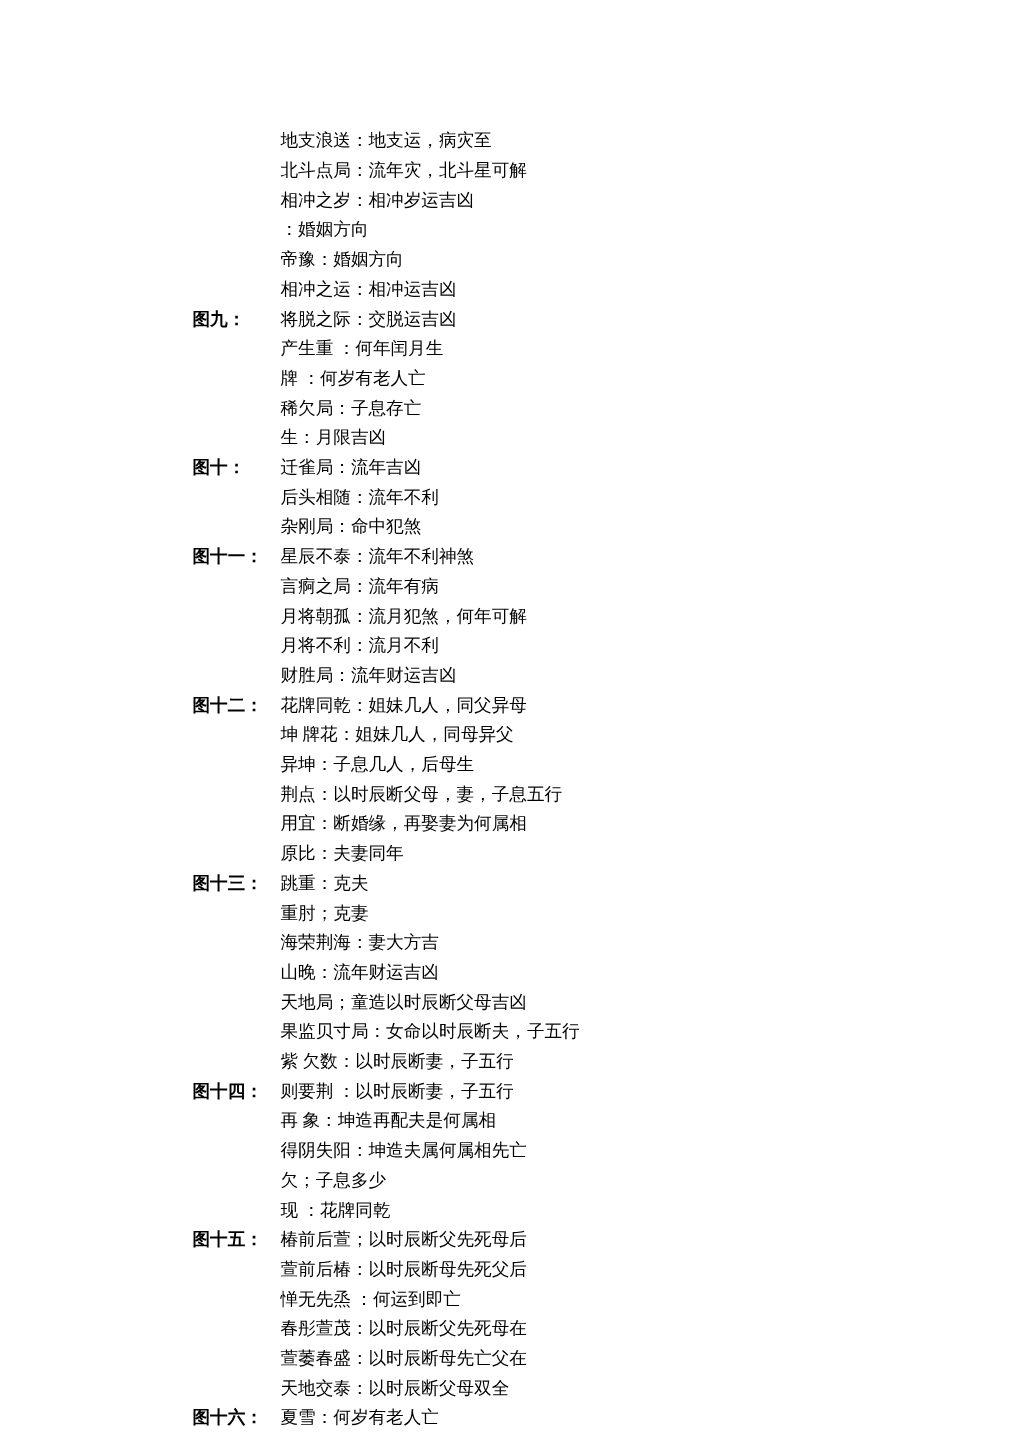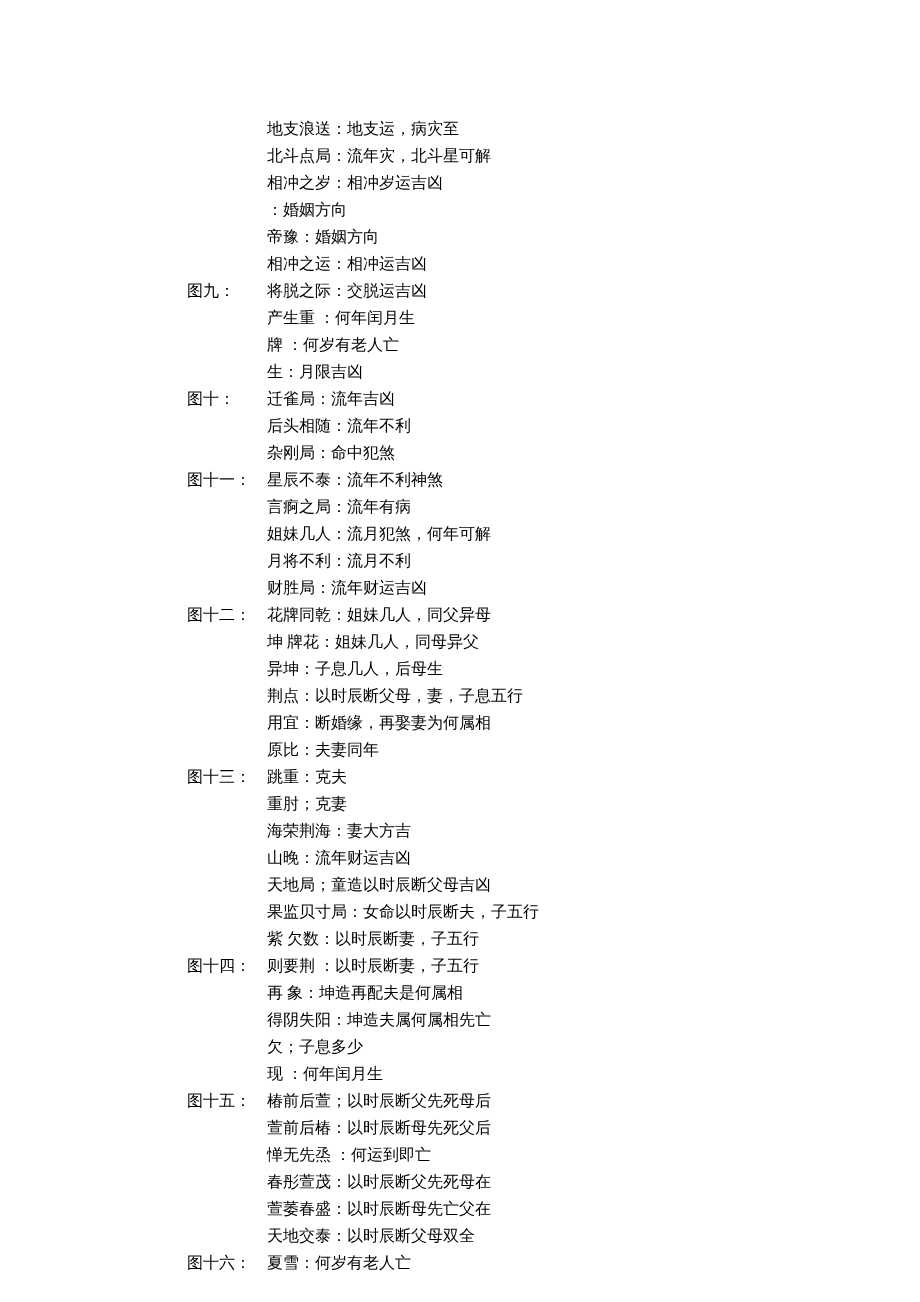--- a/index.html
+++ b/index.html
@@ -13,70 +13,71 @@
     height: 1302px;
     box-sizing: border-box;
   }
   .page {
     padding: 115px 0 0 175px;
     line-height: 27px;
   }
   .row {
     display: flex;
     white-space: pre;
-    margin-left: 12px;
   }
   .label {
     width: 80px;
     flex: 0 0 80px;
+    font-weight: bold;
   }
   .content {
     flex: 0 0 auto;
   }
 </style>
 </head>
 <body>
 
 <div class="page" id="rows-container">
     <div class="row"><span class="label"></span><span class="content">地支浪送：地支运，病灾至</span></div>
     <div class="row"><span class="label"></span><span class="content">北斗点局：流年灾，北斗星可解</span></div>
     <div class="row"><span class="label"></span><span class="content">相冲之岁：相冲岁运吉凶</span></div>
     <div class="row"><span class="label"></span><span class="content">：婚姻方向</span></div>
     <div class="row"><span class="label"></span><span class="content">帝豫：婚姻方向</span></div>
     <div class="row"><span class="label"></span><span class="content">相冲之运：相冲运吉凶</span></div>
     <div class="row"><span class="label">图九：</span><span class="content">将脱之际：交脱运吉凶</span></div>
     <div class="row"><span class="label"></span><span class="content">产生重 ：何年闰月生</span></div>
     <div class="row"><span class="label"></span><span class="content">牌 ：何岁有老人亡</span></div>
+    <div class="row"><span class="label"></span><span class="content">稀欠局：子息存亡</span></div>
     <div class="row"><span class="label"></span><span class="content">生：月限吉凶</span></div>
     <div class="row"><span class="label">图十：</span><span class="content">迁雀局：流年吉凶</span></div>
     <div class="row"><span class="label"></span><span class="content">后头相随：流年不利</span></div>
     <div class="row"><span class="label"></span><span class="content">杂刚局：命中犯煞</span></div>
     <div class="row"><span class="label">图十一：</span><span class="content">星辰不泰：流年不利神煞</span></div>
     <div class="row"><span class="label"></span><span class="content">言痾之局：流年有病</span></div>
-    <div class="row"><span class="label"></span><span class="content">姐妹几人：流月犯煞，何年可解</span></div>
+    <div class="row"><span class="label"></span><span class="content">月将朝孤：流月犯煞，何年可解</span></div>
     <div class="row"><span class="label"></span><span class="content">月将不利：流月不利</span></div>
     <div class="row"><span class="label"></span><span class="content">财胜局：流年财运吉凶</span></div>
     <div class="row"><span class="label">图十二：</span><span class="content">花牌同乾：姐妹几人，同父异母</span></div>
     <div class="row"><span class="label"></span><span class="content">坤 牌花：姐妹几人，同母异父</span></div>
     <div class="row"><span class="label"></span><span class="content">异坤：子息几人，后母生</span></div>
     <div class="row"><span class="label"></span><span class="content">荆点：以时辰断父母，妻，子息五行</span></div>
     <div class="row"><span class="label"></span><span class="content">用宜：断婚缘，再娶妻为何属相</span></div>
     <div class="row"><span class="label"></span><span class="content">原比：夫妻同年</span></div>
     <div class="row"><span class="label">图十三：</span><span class="content">跳重：克夫</span></div>
     <div class="row"><span class="label"></span><span class="content">重肘；克妻</span></div>
     <div class="row"><span class="label"></span><span class="content">海荣荆海：妻大方吉</span></div>
     <div class="row"><span class="label"></span><span class="content">山晚：流年财运吉凶</span></div>
     <div class="row"><span class="label"></span><span class="content">天地局；童造以时辰断父母吉凶</span></div>
     <div class="row"><span class="label"></span><span class="content">果监贝寸局：女命以时辰断夫，子五行</span></div>
     <div class="row"><span class="label"></span><span class="content">紫 欠数：以时辰断妻，子五行</span></div>
     <div class="row"><span class="label">图十四：</span><span class="content">则要荆 ：以时辰断妻，子五行</span></div>
     <div class="row"><span class="label"></span><span class="content">再 象：坤造再配夫是何属相</span></div>
     <div class="row"><span class="label"></span><span class="content">得阴失阳：坤造夫属何属相先亡</span></div>
     <div class="row"><span class="label"></span><span class="content">欠；子息多少</span></div>
-    <div class="row"><span class="label"></span><span class="content">现 ：何年闰月生</span></div>
+    <div class="row"><span class="label"></span><span class="content">现 ：花牌同乾</span></div>
     <div class="row"><span class="label">图十五：</span><span class="content">椿前后萱；以时辰断父先死母后</span></div>
     <div class="row"><span class="label"></span><span class="content">萱前后椿：以时辰断母先死父后</span></div>
     <div class="row"><span class="label"></span><span class="content">惮无先烝 ：何运到即亡</span></div>
     <div class="row"><span class="label"></span><span class="content">春彤萱茂：以时辰断父先死母在</span></div>
     <div class="row"><span class="label"></span><span class="content">萱萎春盛：以时辰断母先亡父在</span></div>
     <div class="row"><span class="label"></span><span class="content">天地交泰：以时辰断父母双全</span></div>
     <div class="row"><span class="label">图十六：</span><span class="content">夏雪：何岁有老人亡</span></div>
   </div>
 
 </body></html>

